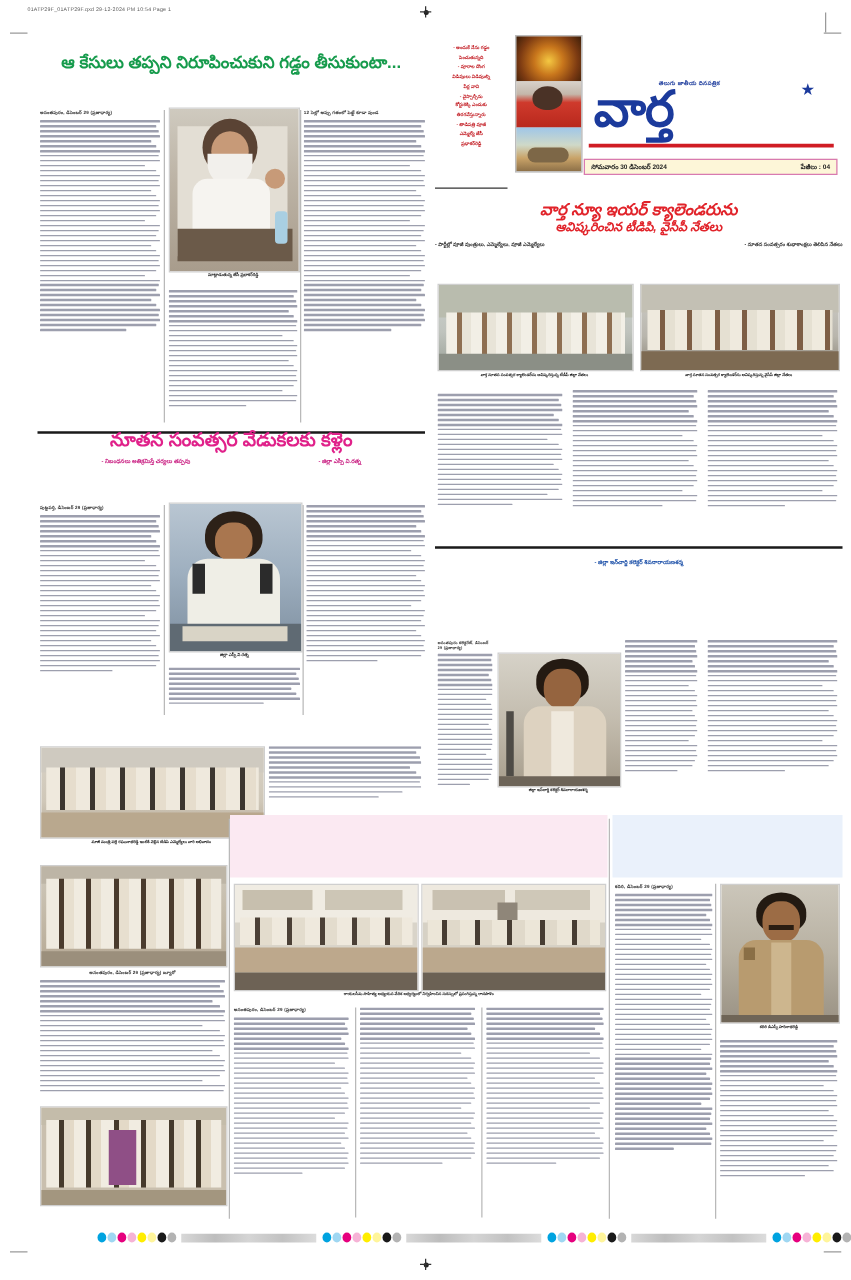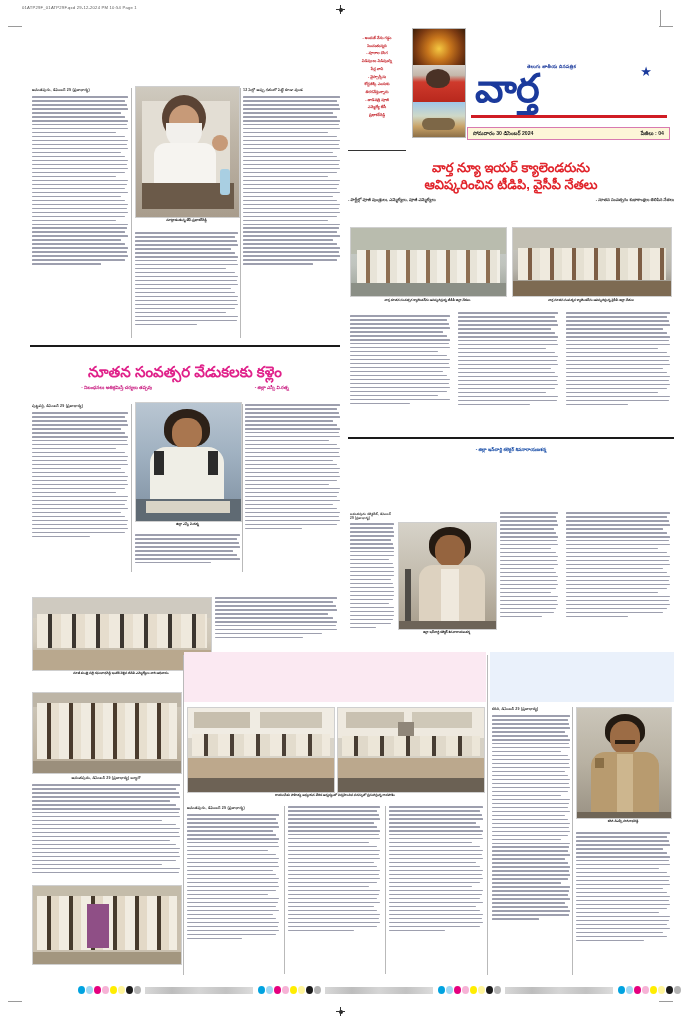--- a/index.html
+++ b/index.html
@@ -49,21 +49,21 @@
   .datebar span{font-size:5.2px;font-weight:bold;color:#1c1c1c;}
 
   .teaser{position:absolute;left:348px;top:36px;width:58px;height:108px;
           display:flex;flex-direction:column;align-items:center;justify-content:flex-start;gap:2.6px;}
   .teaser div{font-size:3.8px;color:#c31f26;font-weight:bold;text-align:center;line-height:1.35;}
   .teaser-rule{position:absolute;left:348px;top:150px;width:58px;height:1px;background:#333;}
 
   
   .hl{text-align:center;font-weight:bold;line-height:1.18;}
   .hl-green{color:#169b4c;}
-  .hl-red{color:#e1232a;}
+  .hl-red{color:#e1232a;font-style:italic;}
   .hl-mag{color:#e0218a;}
   .hl-blue{color:#1b4fa8;}
   .sub{text-align:center;font-weight:bold;font-size:4.6px;color:#c8197f;}
   .sub-dark{color:#333;}
   .sub-red{color:#d2232a;}
   .sub-blue{color:#1b4fa8;}
 
   .banner{background:#a23ba0;color:#fff;font-weight:bold;text-align:center;
           display:flex;align-items:center;justify-content:center;}
 
@@ -132,20 +132,21 @@
     <div>- వైస్సార్సీను</div>
     <div>కోర్టుకెక్కి ఎందుకు</div>
     <div>తిరగవేస్తున్నారు</div>
     <div>- తాడిపత్రి వూజీ</div>
     <div>ఎమ్మెల్యే జేసీ</div>
     <div>ప్రభాకర్‌రెడ్డి</div>
   </div>
   <div class="teaser-rule"></div>
 
   <div style="position:absolute;left:30px;top:40px;width:310px;">
+    <div class="hl hl-green" style="font-size:13.5px;margin-top:2px;">ఆ కేసులు తప్పని నిరూపించుకుని గడ్డం తీసుకుంటా...</div>
   </div>
 
   <div class="photo" style="left:135px;top:86px;width:103px;height:130px;">
     <div class="ph-inner" style="background:linear-gradient(180deg,#cfcabf 0%,#bdb4a6 42%,#a89c8c 100%);"></div>
     <div style="position:absolute;left:6px;top:14px;width:88px;height:104px;background:#e3ded4;"></div>
     <div style="position:absolute;left:26px;top:8px;width:44px;height:46px;border-radius:50%;background:#5a4334;"></div>
     <div style="position:absolute;left:33px;top:18px;width:30px;height:32px;border-radius:50%;background:#c79a78;"></div>
     <div style="position:absolute;left:30px;top:36px;width:36px;height:26px;border-radius:0 0 18px 18px;background:#f2f0ec;"></div>
     <div style="position:absolute;left:18px;top:56px;width:62px;height:52px;border-radius:12px 12px 0 0;background:#f6f4f0;"></div>
     <div style="position:absolute;left:76px;top:48px;width:16px;height:16px;border-radius:50%;background:#c79a78;"></div>
@@ -273,21 +274,21 @@
     <div class="ln s1"></div>
       <div class="ln s2"></div>
       <div class="ln s6"></div>
   </div>
 
   <div class="vrule" style="left:131px;top:88px;height:250px;"></div>
   <div class="vrule" style="left:240px;top:88px;height:250px;"></div>
 
   <div style="position:absolute;left:348px;top:160px;width:326px;">
     <div class="hl hl-red" style="font-size:13px;">వార్త న్యూ ఇయర్ క్యాలెండరును</div>
-    <div class="hl hl-red" style="font-size:13px;margin-top:2px;">ఆవిష్కరించిన టీడిపి, వైసీపీ నేతలు</div>
+    <div class="hl hl-red" style="font-size:10px;margin-top:2px;">ఆవిష్కరించిన టీడిపి, వైసీపీ నేతలు</div>
     <div style="display:flex;justify-content:space-between;margin-top:4px;">
       <div class="sub sub-dark" style="font-size:4.1px;">- పార్టీల్లో వూజీ వుంత్రులు, ఎమ్మెల్యేలు, వూజీ ఎమ్మెల్యేలు</div>
       <div class="sub sub-dark" style="font-size:4.1px;">- నూతన సంవత్సరం శుభాకాంక్షలు తెలిపిన నేతలు</div>
     </div>
   </div>
 
   <div class="photo" style="left:350px;top:227px;width:155px;height:68px;">
     <div class="ph-inner" style="background:linear-gradient(180deg,#cdd3cf 0%,#bfc3bd 55%,#9aa097 100%);"></div>
     <div style="position:absolute;left:0;top:0;width:100%;height:26px;background:#b9bcae;"></div>
     <div style="position:absolute;left:6px;top:22px;width:143px;height:34px;
@@ -379,21 +380,21 @@
       <div class="ln s3"></div>
       <div class="ln s1"></div>
       <div class="ln s2"></div>
     <div class="ln s5"></div>
       <div class="ln s1"></div>
       <div class="ln s3"></div>
       <div class="ln s7"></div>
   </div>
 
   <div class="hrule" style="position:absolute;left:30px;top:345px;width:310px;"></div>
-  <div style="position:absolute;left:30px;top:363px;width:310px;">
+  <div style="position:absolute;left:30px;top:344px;width:310px;">
     <div class="hl hl-mag" style="font-size:15px;">నూతన సంవత్సర వేడుకలకు కళ్లెం</div>
     <div style="display:flex;justify-content:space-around;margin-top:4px;">
       <div class="sub" style="font-size:4.6px;">- నిబంధనలు అతిక్రమిస్తే చర్యలు తప్పవు</div>
       <div class="sub" style="font-size:4.6px;">- జిల్లా ఎస్పీ వి.రత్న</div>
     </div>
   </div>
 
   <div class="photo" style="left:135px;top:402px;width:105px;height:118px;">
     <div class="ph-inner" style="background:linear-gradient(180deg,#b9c6d2 0%,#9fb0c0 45%,#7e8fa0 100%);"></div>
     <div style="position:absolute;left:28px;top:6px;width:46px;height:38px;border-radius:50% 50% 40% 40%;background:#2d2118;"></div>

